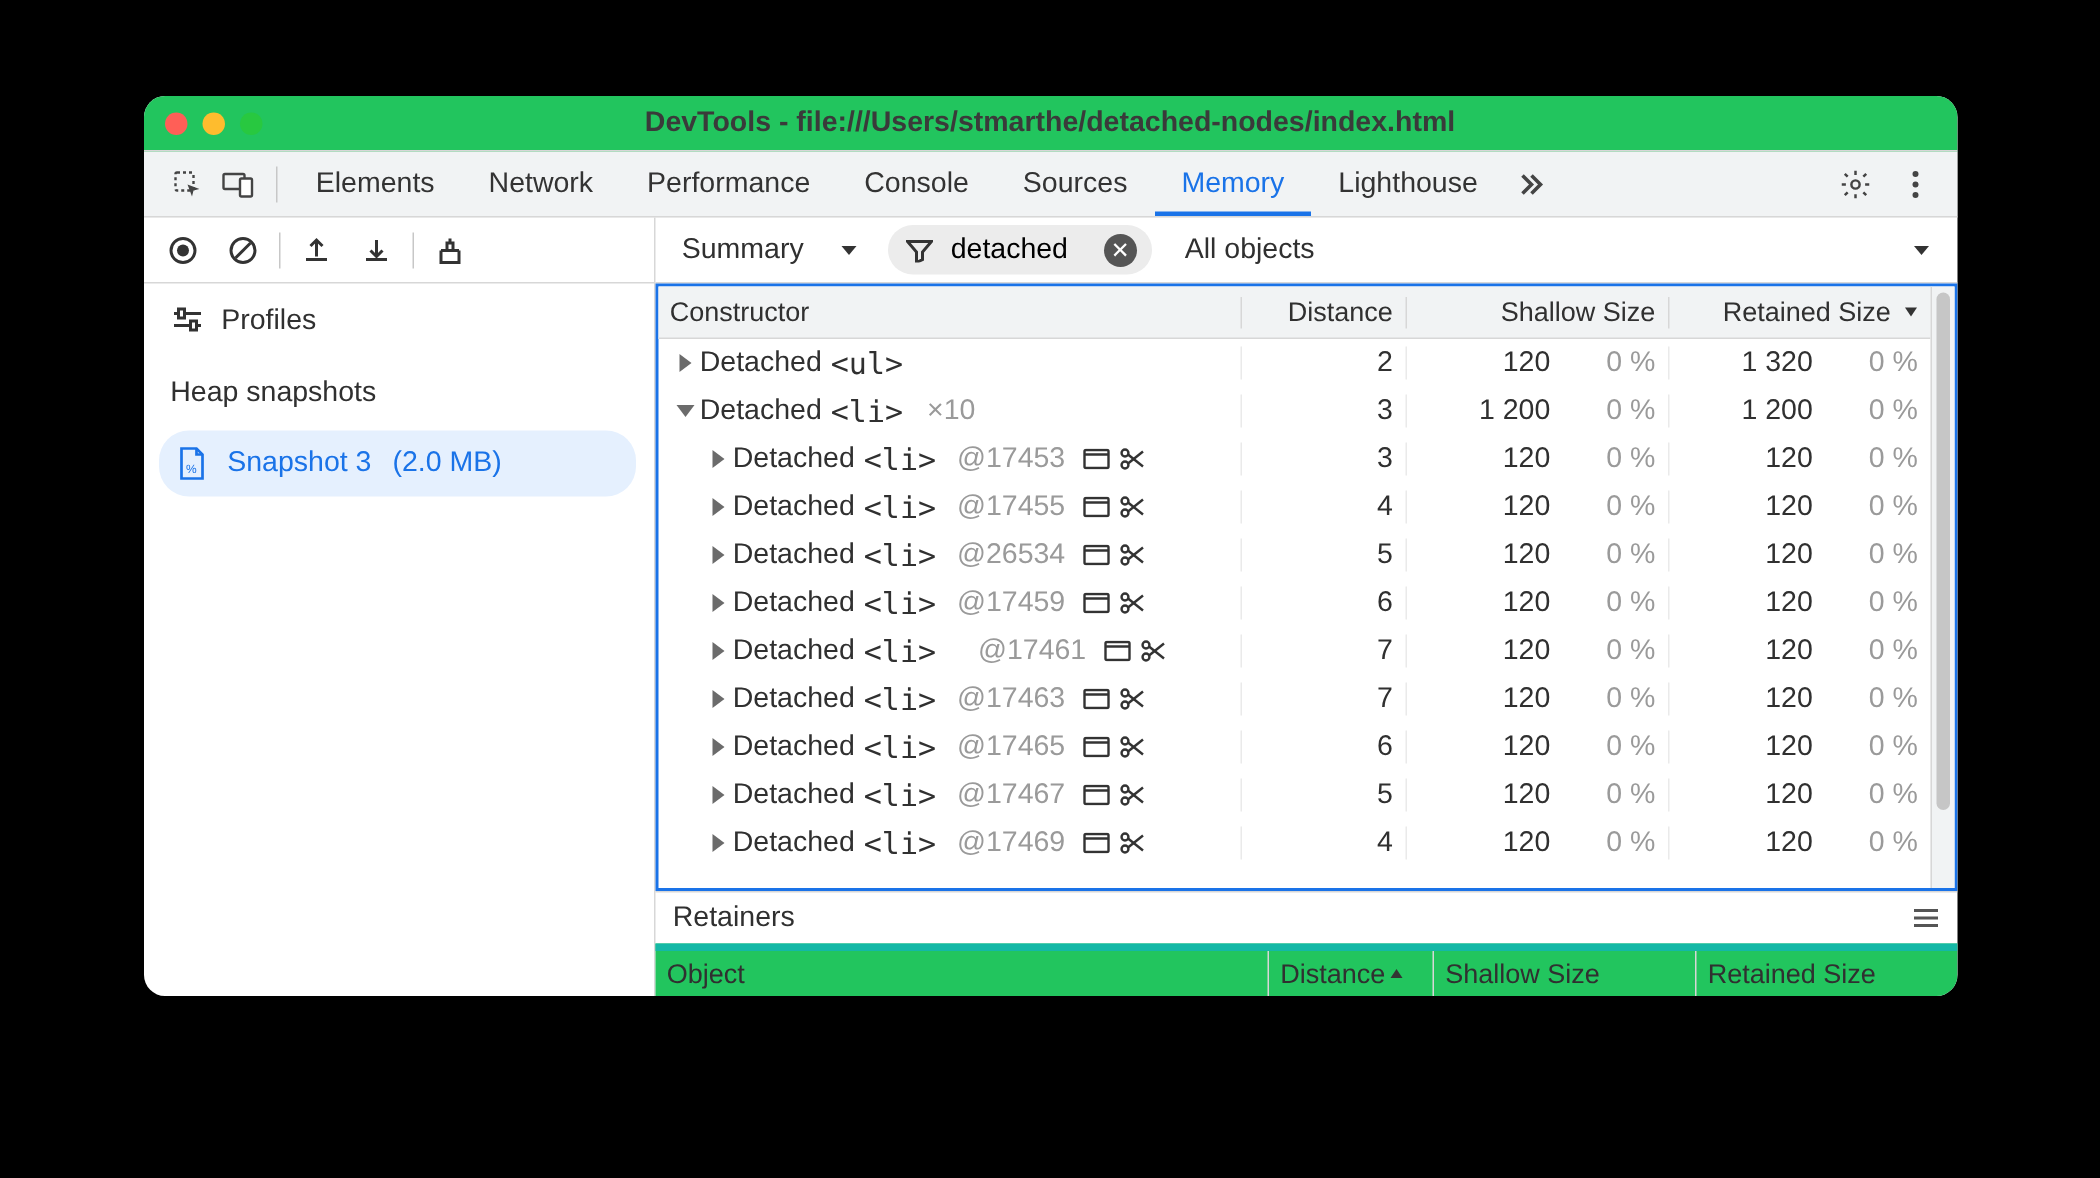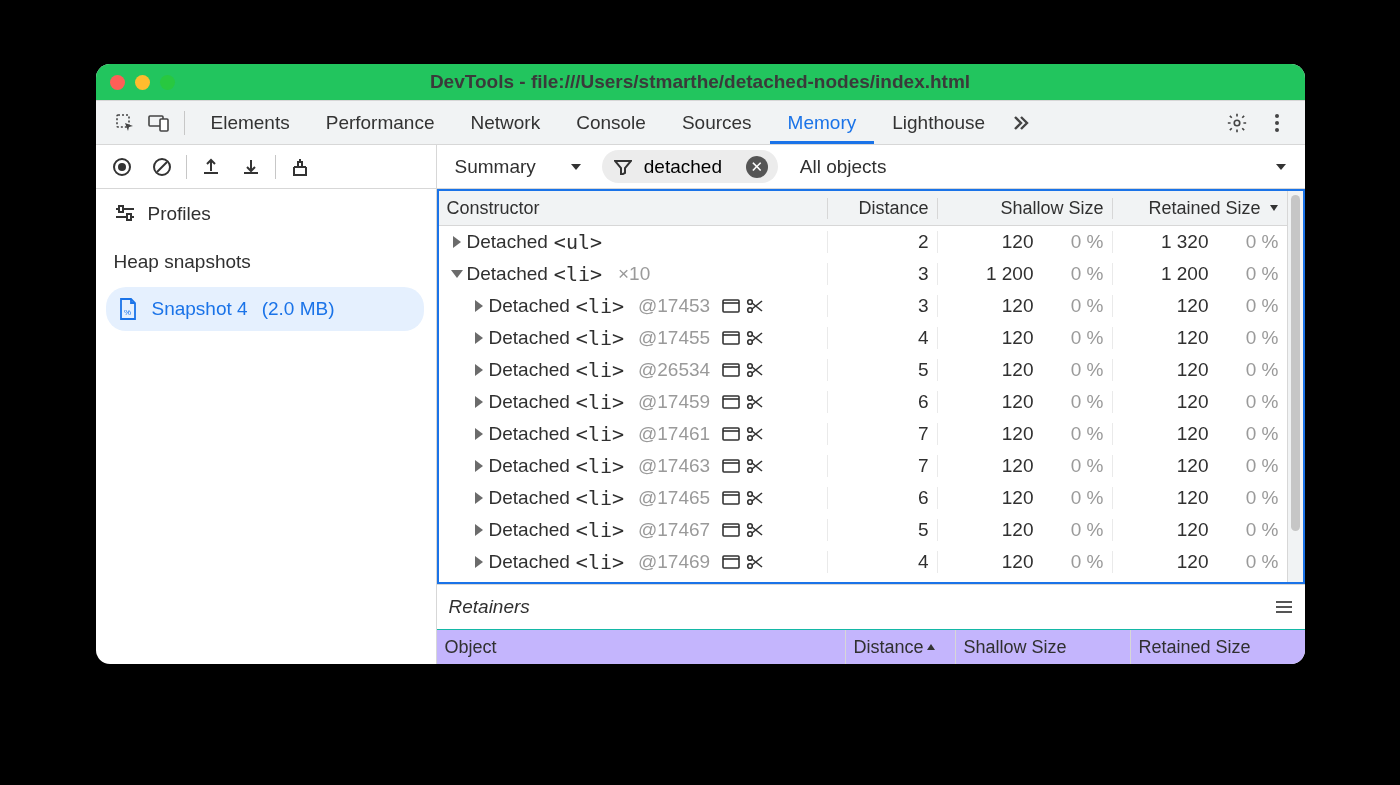--- a/index.html
+++ b/index.html
@@ -113,21 +113,21 @@
   }
   
   .rightpane { flex:1; display:flex; flex-direction:column; min-width:0;}
   .rp-toolbar {
     height:44px;
     border-bottom:1px solid #d7d7d7;
     display:flex; align-items:center;
     padding:0 8px; gap:10px;
   }
   .summary-sel {
-    display:flex; align-items:center; gap:34px;
+    display:flex; align-items:center; gap:24px;
     padding:0 10px; height:33px;
     font-size:19px; cursor:pointer;
   }
   .filter-chip {
     display:flex; align-items:center; gap:12px;
     background:#ececec; border-radius:17px;
     padding:0 10px 0 12px; height:33px;
   }
   .filter-chip input { border:none;background:transparent;font-size:19px;outline:none;width:90px;}
   .chip-x { width:22px;height:22px;border-radius:50%;background:#555;display:flex;align-items:center;justify-content:center;color:#fff;font-size:15px;cursor:pointer;}
@@ -161,26 +161,26 @@
   .tw { width:0;height:0;border-top:6px solid transparent;border-bottom:6px solid transparent;border-left:8px solid #6b6b6b; display:inline-block;}
   .tw.open { transform: rotate(90deg);}
   .mono { font-family: ui-monospace, Menlo, monospace; font-size:20px;}
   .muted { color:#9a9a9a;}
   .num { text-align:right; font-variant-numeric:tabular-nums;}
   .splitcell { display:flex; justify-content:flex-end; gap:26px;}
   .splitcell .pct { width:44px; text-align:right;}
   .scroll-gutter { width:16px; background:#f1f3f4; border-left:1px solid #d7d7d7; position:relative;}
   .scroll-thumb{ position:absolute; left:3px; right:3px; top:4px; height:86%; background:#c6c6c6; border-radius:6px;}
   .retainers { border-top:1px solid #d7d7d7;}
-  .retainers-h { height:44px; display:flex;align-items:center;justify-content:space-between;padding:0 12px;font-size:19px;font-style:italic;}
+  .retainers-h { height:34px; display:flex;align-items:center;justify-content:space-between;padding:0 12px;font-size:19px;}
   .ret-head {
     display:grid;
     grid-template-columns: 1fr 110px 175px 175px;
-    background:#c4b5fd; height:35px;
-    font-size:18px; border-top:1px solid #14b8a6;
+    background:#22c55e; height:35px;
+    font-size:18px; border-top:5px solid #14b8a6;
   }
   .ret-head > div{ padding:0 8px; display:flex;align-items:center; border-left:1px solid #d7d7d7;}
   .ret-head > div:first-child{border-left:none;}
   .iconrow-sm{display:inline-flex;gap:6px;align-items:center;margin-left:6px;}
   svg { display:block;}
 </style>
 </head>
 <body>
 
 <div class="window">
@@ -205,22 +205,22 @@
       <div class="ts-icon">
         <svg width="22" height="20" viewBox="0 0 22 20" fill="none" stroke="currentColor" stroke-width="1.6">
             <rect x="1" y="3" width="14" height="10" rx="1"></rect>
             <rect x="12" y="6" width="8" height="12" rx="1" fill="#fff"></rect>
           </svg>
       </div>
       <div class="ts-divider"></div>
     </div>
     <div id="tabs-mount" style="display: flex; height: 100%;">
         <div class="tab">Elements</div>
+        <div class="tab">Network</div>
         <div class="tab">Performance</div>
-        <div class="tab">Network</div>
         <div class="tab">Console</div>
         <div class="tab">Sources</div>
         <div class="tab active">Memory</div>
         <div class="tab">Lighthouse</div>
       </div>
     <div class="more-btn">
       <svg width="22" height="22" viewBox="0 0 22 22" stroke="currentColor" stroke-width="2.4" fill="none">
           <path d="M7 5 L13 11 L7 17"></path>
           <path d="M13 5 L19 11 L13 17"></path>
         </svg>
@@ -292,21 +292,21 @@
       <div class="sb-heading">Heap snapshots</div>
 
       <div class="snapshot">
         <span>
           <svg width="20" height="24" viewBox="0 0 20 24" fill="none" stroke="#1a73e8" stroke-width="1.8">
               <path d="M3 2h10l4 4v16H3z"></path>
               <path d="M13 2v4h4"></path>
               <text x="6" y="18" font-size="8" fill="#1a73e8" stroke="none">%</text>
             </svg>
         </span>
-        <span>Snapshot 4</span>
+        <span>Snapshot 3</span>
         <span>(2.0 MB)</span>
       </div>
     </div>
 
     <div class="rightpane">
       <div class="rp-toolbar">
         <div class="summary-sel">
           <span>Summary</span>
           <span>
               <svg width="12" height="10" viewBox="0 0 12 10">
@@ -532,21 +532,21 @@
                     <span>120</span>
                     <span class="pct muted">0 %</span>
                   </div>
                 </div>
                 <div class="grow">
                   <div>
                     <div class="cell-name indent2">
                       <span class="tw"></span>
                       <span>Detached </span>
                       <span class="mono">&lt;li&gt;</span>
-                      <span class="muted" style="margin-left:8px">@17461</span>
+                      <span class="muted" style="margin-left:22px">@17461</span>
                       <span class="iconrow-sm">
                         <span>
                           <svg width="18" height="14" viewBox="0 0 18 14" fill="none" stroke="#333" stroke-width="1.6">
                             <rect x="1" y="1" width="16" height="12" rx="1"></rect>
                             <line x1="1" y1="4" x2="17" y2="4"></line>
                           </svg>
                         </span>
                         <span>
                           <svg width="18" height="16" viewBox="0 0 18 16" fill="none" stroke="#333" stroke-width="1.6">
                             <circle cx="4" cy="4" r="2.3"></circle>

